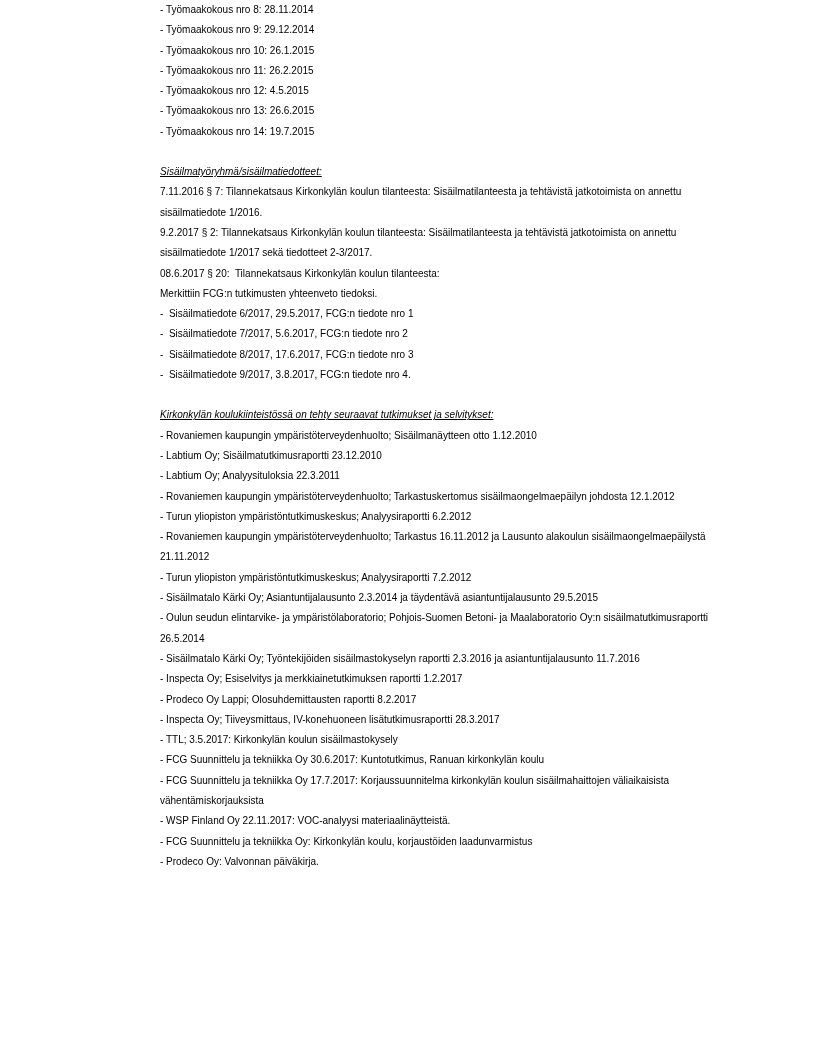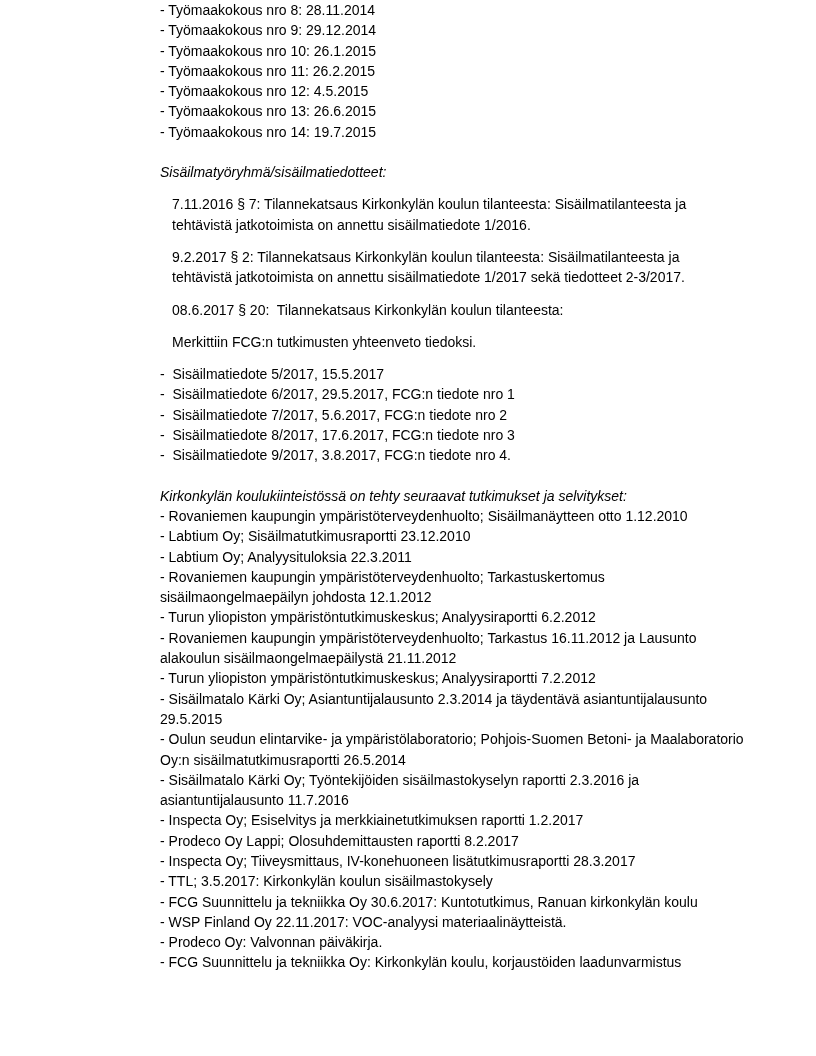--- a/index.html
+++ b/index.html
@@ -15,39 +15,40 @@
     -webkit-font-smoothing: antialiased;
   }
   .page {
     position: relative;
     width: 816px;
     height: 1056px;
     box-sizing: border-box;
     padding: 0px 72px 0 160px;
   }
   .doc-body {
-    font-size: 14px;
+    font-size: 10px;
     line-height: 20.3px;
   }
   .line {
     white-space: pre-wrap;
     word-wrap: break-word;
   }
   .block {
     margin: 0;
     padding: 0;
   }
   .spacer {
     height: 20px;
   }
   .heading-underline {
+    text-decoration: underline;
     font-style: italic;
   }
   .para {
-    margin: 12px;
+    margin: 0;
   }
   .hang2 {
     padding-left: 0px;
   }
   .sublist-item {
     padding-left: 18px;
     text-indent: -18px;
   }
 </style>
 </head>
@@ -67,21 +68,20 @@
     </div>
 
     <div class="spacer"></div>
 
     <div class="block">
       <div class="line heading-underline">Sisäilmatyöryhmä/sisäilmatiedotteet:</div>
       <div class="line para">7.11.2016 § 7: Tilannekatsaus Kirkonkylän koulun tilanteesta: Sisäilmatilanteesta ja tehtävistä jatkotoimista on annettu sisäilmatiedote 1/2016.</div>
       <div class="line para">9.2.2017 § 2: Tilannekatsaus Kirkonkylän koulun tilanteesta: Sisäilmatilanteesta ja tehtävistä jatkotoimista on annettu sisäilmatiedote 1/2017 sekä tiedotteet 2-3/2017.</div>
       <div class="line para">08.6.2017 § 20:  Tilannekatsaus Kirkonkylän koulun tilanteesta:</div>
       <div class="line para">Merkittiin FCG:n tutkimusten yhteenveto tiedoksi.</div>
-      <div class="line sublist-item">-  Sisäilmatiedote 5/2017, 15.5.2017</div>
       <div class="line sublist-item">-  Sisäilmatiedote 6/2017, 29.5.2017, FCG:n tiedote nro 1</div>
       <div class="line sublist-item">-  Sisäilmatiedote 7/2017, 5.6.2017, FCG:n tiedote nro 2</div>
       <div class="line sublist-item">-  Sisäilmatiedote 8/2017, 17.6.2017, FCG:n tiedote nro 3</div>
       <div class="line sublist-item">-  Sisäilmatiedote 9/2017, 3.8.2017, FCG:n tiedote nro 4.</div>
     </div>
 
     <div class="spacer"></div>
 
     <div class="block">
       <div class="line heading-underline">Kirkonkylän koulukiinteistössä on tehty seuraavat tutkimukset ja selvitykset:</div>
@@ -93,19 +93,20 @@
       <div class="line hang2">- Rovaniemen kaupungin ympäristöterveydenhuolto; Tarkastus 16.11.2012 ja Lausunto alakoulun sisäilmaongelmaepäilystä 21.11.2012</div>
       <div class="line hang2">- Turun yliopiston ympäristöntutkimuskeskus; Analyysiraportti 7.2.2012</div>
       <div class="line hang2">- Sisäilmatalo Kärki Oy; Asiantuntijalausunto 2.3.2014 ja täydentävä asiantuntijalausunto 29.5.2015</div>
       <div class="line hang2">- Oulun seudun elintarvike- ja ympäristölaboratorio; Pohjois-Suomen Betoni- ja Maalaboratorio Oy:n sisäilmatutkimusraportti 26.5.2014</div>
       <div class="line hang2">- Sisäilmatalo Kärki Oy; Työntekijöiden sisäilmastokyselyn raportti 2.3.2016 ja asiantuntijalausunto 11.7.2016</div>
       <div class="line hang2">- Inspecta Oy; Esiselvitys ja merkkiainetutkimuksen raportti 1.2.2017</div>
       <div class="line hang2">- Prodeco Oy Lappi; Olosuhdemittausten raportti 8.2.2017</div>
       <div class="line hang2">- Inspecta Oy; Tiiveysmittaus, IV-konehuoneen lisätutkimusraportti 28.3.2017</div>
       <div class="line hang2">- TTL; 3.5.2017: Kirkonkylän koulun sisäilmastokysely</div>
       <div class="line hang2">- FCG Suunnittelu ja tekniikka Oy 30.6.2017: Kuntotutkimus, Ranuan kirkonkylän koulu</div>
+      <div class="line hang2">- FCG Suunnittelu ja tekniikka Oy 17.7.2017: Korjaussuunnitelma kirkonkylän koulun sisäilmahaittojen väliaikaisista vähentämiskorjauksista</div>
       <div class="line hang2">- WSP Finland Oy 22.11.2017: VOC-analyysi materiaalinäytteistä.</div>
+      <div class="line hang2">- FCG Suunnittelu ja tekniikka Oy: Kirkonkylän koulu, korjaustöiden laadunvarmistus</div>
       <div class="line hang2">- Prodeco Oy: Valvonnan päiväkirja.</div>
-      <div class="line hang2">- FCG Suunnittelu ja tekniikka Oy: Kirkonkylän koulu, korjaustöiden laadunvarmistus</div>
     </div>
 
   </div>
 </div>
 
 </body></html>

